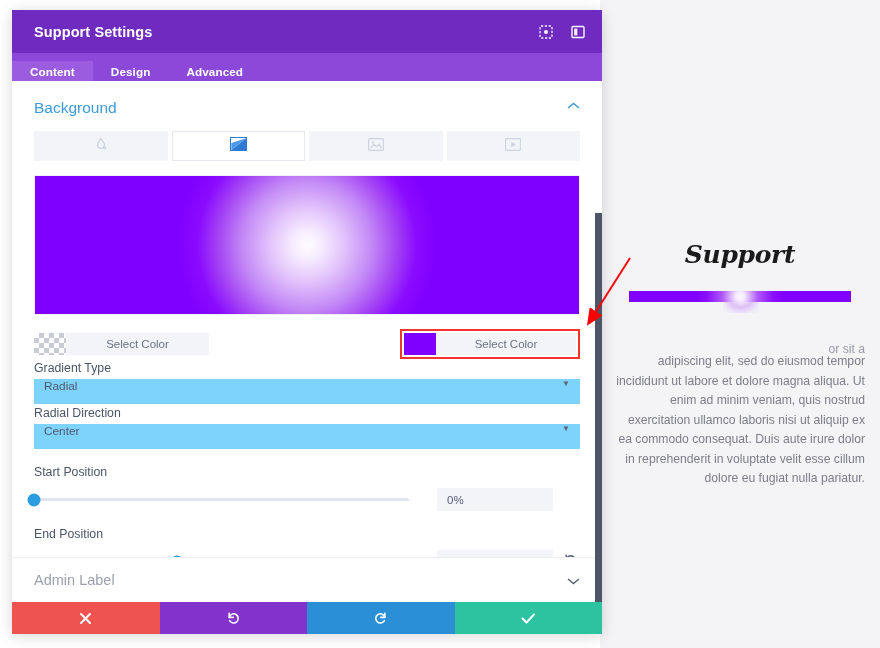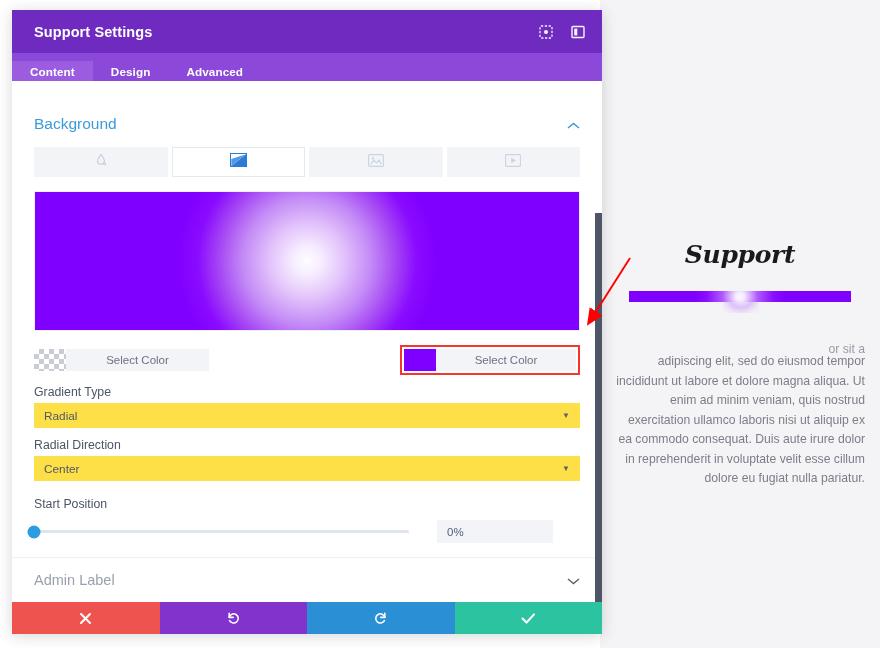--- a/index.html
+++ b/index.html
@@ -94,22 +94,22 @@
   .tab.active { background: #9b5ce0; }
 
   .modal-body {
     flex: 1; position: relative; overflow: hidden; background: #fff;
   }
   .scroll-area {
     position: absolute; inset: 0 0 0 0; padding: 0 0 0 0;
   }
 
   .section-head {
-    display: flex; align-items: flex-end;
-    padding: 34px 22px 14px 22px;
+    display: flex; align-items: flex-start;
+    padding: 18px 22px 14px 22px;
   }
   .section-title {
     color: #3b9bd9; font-size: 15.5px; flex: 1;
   }
   .chev { color: #3b9bd9; font-size: 12px; cursor: pointer; }
 
   .bg-tabs {
     display: flex; gap: 4px; padding: 0 22px;
   }
   .bg-tab {
@@ -154,27 +154,27 @@
   }
   .swatch.purple { background: #8000ff; }
   .select-color-btn {
     height: 22px; background: #f2f4f8;
     display: flex; align-items: center; justify-content: center;
     font-size: 11.5px; color: #6b7280; cursor: pointer;
   }
   .color-group.left .select-color-btn { width: 143px; }
   .color-group.right .select-color-btn { width: 140px; }
 
-  .field { margin: 10px 22px 0; }
+  .field { margin: 2px 22px 0; }
   .field-label {
     font-size: 12.3px; color: #4c5566; margin-bottom: 4px;
   }
   .select-box {
-    height: 25px; background: #fde047;
-    display: flex; align-items: center;
+    height: 25px; background: #7dd3fc;
+    display: flex; align-items: flex-start;
     padding: 0 10px; cursor: pointer;
     font-size: 11.8px; color: #50586a;
   }
   .select-box .val { flex: 1; }
   .select-box .caret { font-size: 8px; color: #5a6273; }
 
   .slider-field { margin: 16px 22px 0; }
   .slider-row { display: flex; align-items: center; gap: 0; margin-top: 9px; }
   .track {
     position: relative; height: 3px; background: #dfe4ee;

